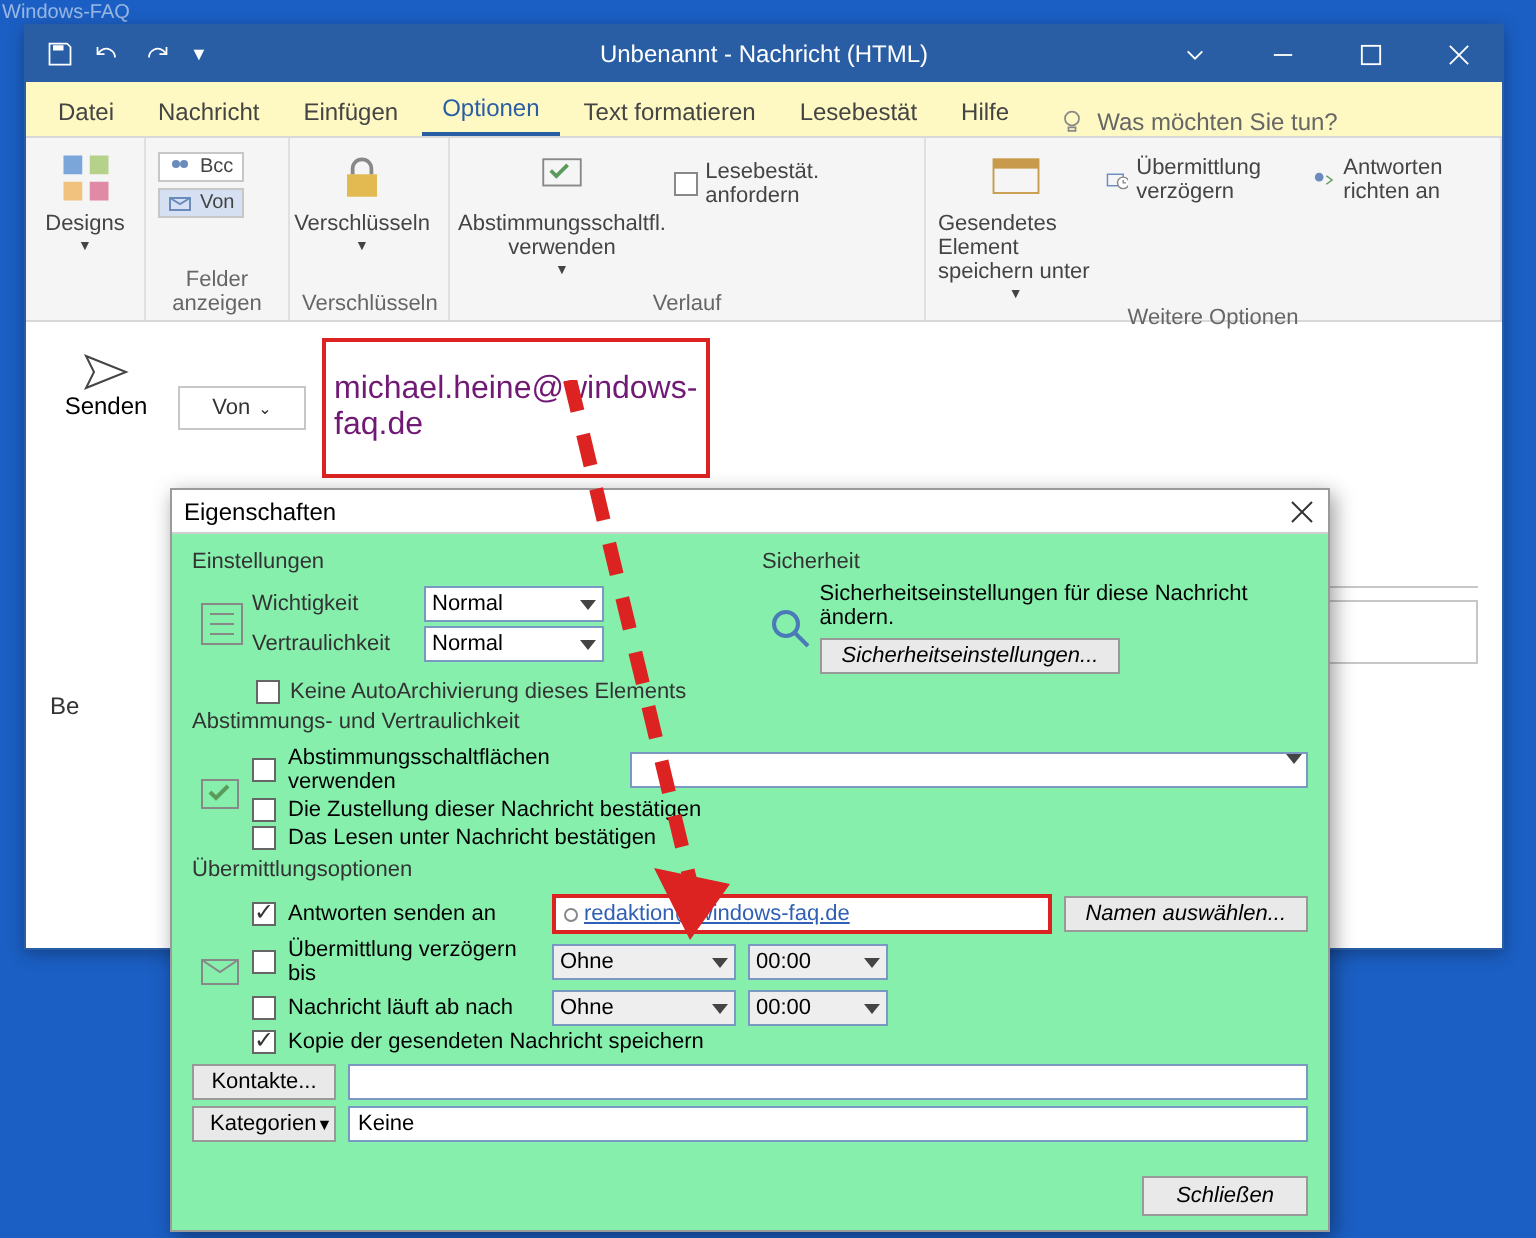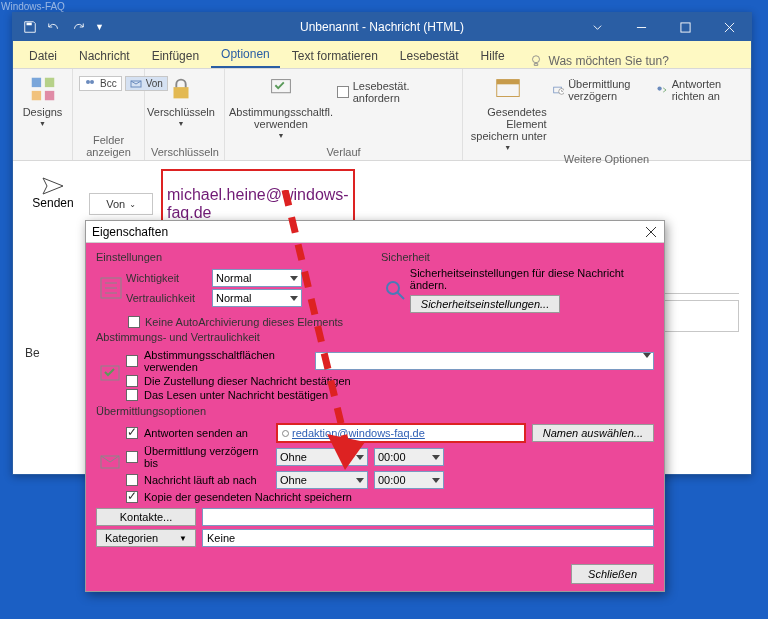--- a/index.html
+++ b/index.html
@@ -34,41 +34,41 @@
   .sendblock svg{width:24px;height:20px;}
   .fields{flex:1;}
   .fieldrow{display:flex;align-items:center;margin-bottom:6px;}
   .fieldbtn{border:1px solid #c7c7c7;background:#fff;padding:4px 8px;min-width:64px;text-align:center;font-size:11px;margin-right:8px;color:#333;display:flex;align-items:center;justify-content:center;gap:4px;}
   .fieldval{flex:1;border-bottom:1px solid #c7c7c7;padding:15px 4px;color:#701a75;font-size:16px;}
   .redbox{border:2px solid #d22;}
   .body-area{padding:0 12px;font-size:12px;color:#333;}
   
   .arrow{position:absolute;left:265px;top:190px;width:100px;height:300px;pointer-events:none;z-index:3;}
   
-  .props { position:absolute; left:85px; top:220px; width:580px; height:372px; background:#ec4899; border:1px solid #9a9a9a; box-shadow:2px 3px 10px rgba(0,0,0,.4); font-size:11px; z-index:2;}
+  .props { position:absolute; left:85px; top:244px; width:580px; height:372px; background:#86efac; border:1px solid #9a9a9a; box-shadow:2px 3px 10px rgba(0,0,0,.4); font-size:11px; z-index:2;}
   .props-title{height:22px;background:#fff;border-bottom:1px solid #d0d0d0;padding:3px 6px;display:flex;align-items:center;justify-content:space-between;font-size:12px;}
   .closex{width:14px;height:14px;stroke:#333;stroke-width:1;}
   .props-body{padding:6px 10px 8px;}
   .section-label{color:#333;margin:2px 0 4px;}
   .top2{display:flex;gap:12px;}
   .col{flex:1;}
   .row{display:flex;align-items:center;gap:6px;margin:2px 0;}
   .lab{width:80px;color:#333;}
   .sel{flex:0 0 90px;border:1px solid #7a99c2;background:#fff;height:18px;display:flex;align-items:center;justify-content:space-between;padding:0 3px;}
   .dd{width:0;height:0;border-left:4px solid transparent;border-right:4px solid transparent;border-top:5px solid #444;}
   .sicon{width:30px;display:flex;align-items:center;justify-content:center;}
   .sicon svg{width:26px;height:26px;}
   .btn-std{border:1px solid #999;background:#e9e9e9;padding:2px 10px;font-size:11px;font-style:italic;}
   .chk-row{display:flex;align-items:center;gap:5px;margin:3px 0 3px 32px;color:#333;}
   .chk{width:12px;height:12px;border:1px solid #666;background:#fff;position:relative;}
   .chk.checked::after{content:"✓";position:absolute;top:-3px;left:0;font-size:12px;color:#333;}
   .wideinput{flex:1;border:1px solid #7a99c2;background:#fff;height:18px;}
   .replyval{flex:1;border:2px solid #d22;background:#fff;height:20px;display:flex;align-items:center;padding:0 4px;color:#3060b5;text-decoration:underline;}
   .bottom-row{display:flex;align-items:center;gap:6px;margin:3px 0;}
-  .btn-small{border:1px solid #999;background:#e9e9e9;padding:2px 8px;width:100px;text-align:center;}
+  .btn-small{border:1px solid #999;background:#e9e9e9;padding:2px 8px;width:72px;text-align:center;}
   .katin{flex:1;border:1px solid #7a99c2;background:#fff;height:18px;padding:0 4px;display:flex;align-items:center;}
   .props-footer{display:flex;justify-content:flex-end;padding:6px 10px;}
 </style>
 </head>
 <body>
 
 <div class="watermark">Windows-FAQ</div>
 
 <div class="msgwin">
   <div class="titlebar">
@@ -139,21 +139,21 @@
               <rect x="18" y="18" width="10" height="10" fill="#e08ba6"></rect>
             </svg>
           <span>Designs</span>
           <span style="font-size:7px">▼</span>
         </div>
       </div>
       <div class="group-cap"></div>
     </div>
 
     <div class="group" style="width:72px">
-      <div class="group-body" style="flex-direction:row;gap:3px;padding-top:4px">
+      <div class="group-body" style="flex-direction:column;gap:3px;padding-top:4px">
         <div class="tinybtn">
             <svg width="12" height="10" viewBox="0 0 12 10">
               <circle cx="4" cy="3" r="2" fill="#6b8bbd"></circle>
               <circle cx="8" cy="3" r="2" fill="#6b8bbd"></circle>
             </svg>
             <span>Bcc</span>
           </div>
         <div class="tinybtn pressed">
             <svg width="12" height="10" viewBox="0 0 12 10">
               <rect x="1" y="2" width="10" height="6" fill="none" stroke="#6b8bbd"></rect>
@@ -199,21 +199,21 @@
       <div class="group-cap">Verlauf</div>
     </div>
 
     <div class="group" style="flex:1">
       <div class="group-body">
         <div class="big" style="width:106px">
           <svg viewBox="0 0 32 32">
               <rect x="4" y="6" width="24" height="18" fill="none" stroke="#c79b4b"></rect>
               <rect x="4" y="6" width="24" height="5" fill="#c79b4b"></rect>
             </svg>
-          <span style="text-align:right">Gesendetes Element speichern unter</span>
+          <span style="text-align:left">Gesendetes Element speichern unter</span>
             <span style="font-size:7px">▼</span>
         </div>
         <div style="display:flex;flex-direction:row;gap:6px;padding-top:6px">
           <div class="chklabel">
               <svg width="16" height="14" viewBox="0 0 16 14">
                 <rect x="1" y="3" width="11" height="8" fill="none" stroke="#6b8bbd"></rect>
                 <circle cx="12" cy="9" r="4" fill="#fff" stroke="#888"></circle>
                 <path d="M12 7v2h2" stroke="#888" fill="none"></path>
               </svg>
               <span>Übermittlung verzögern</span>

